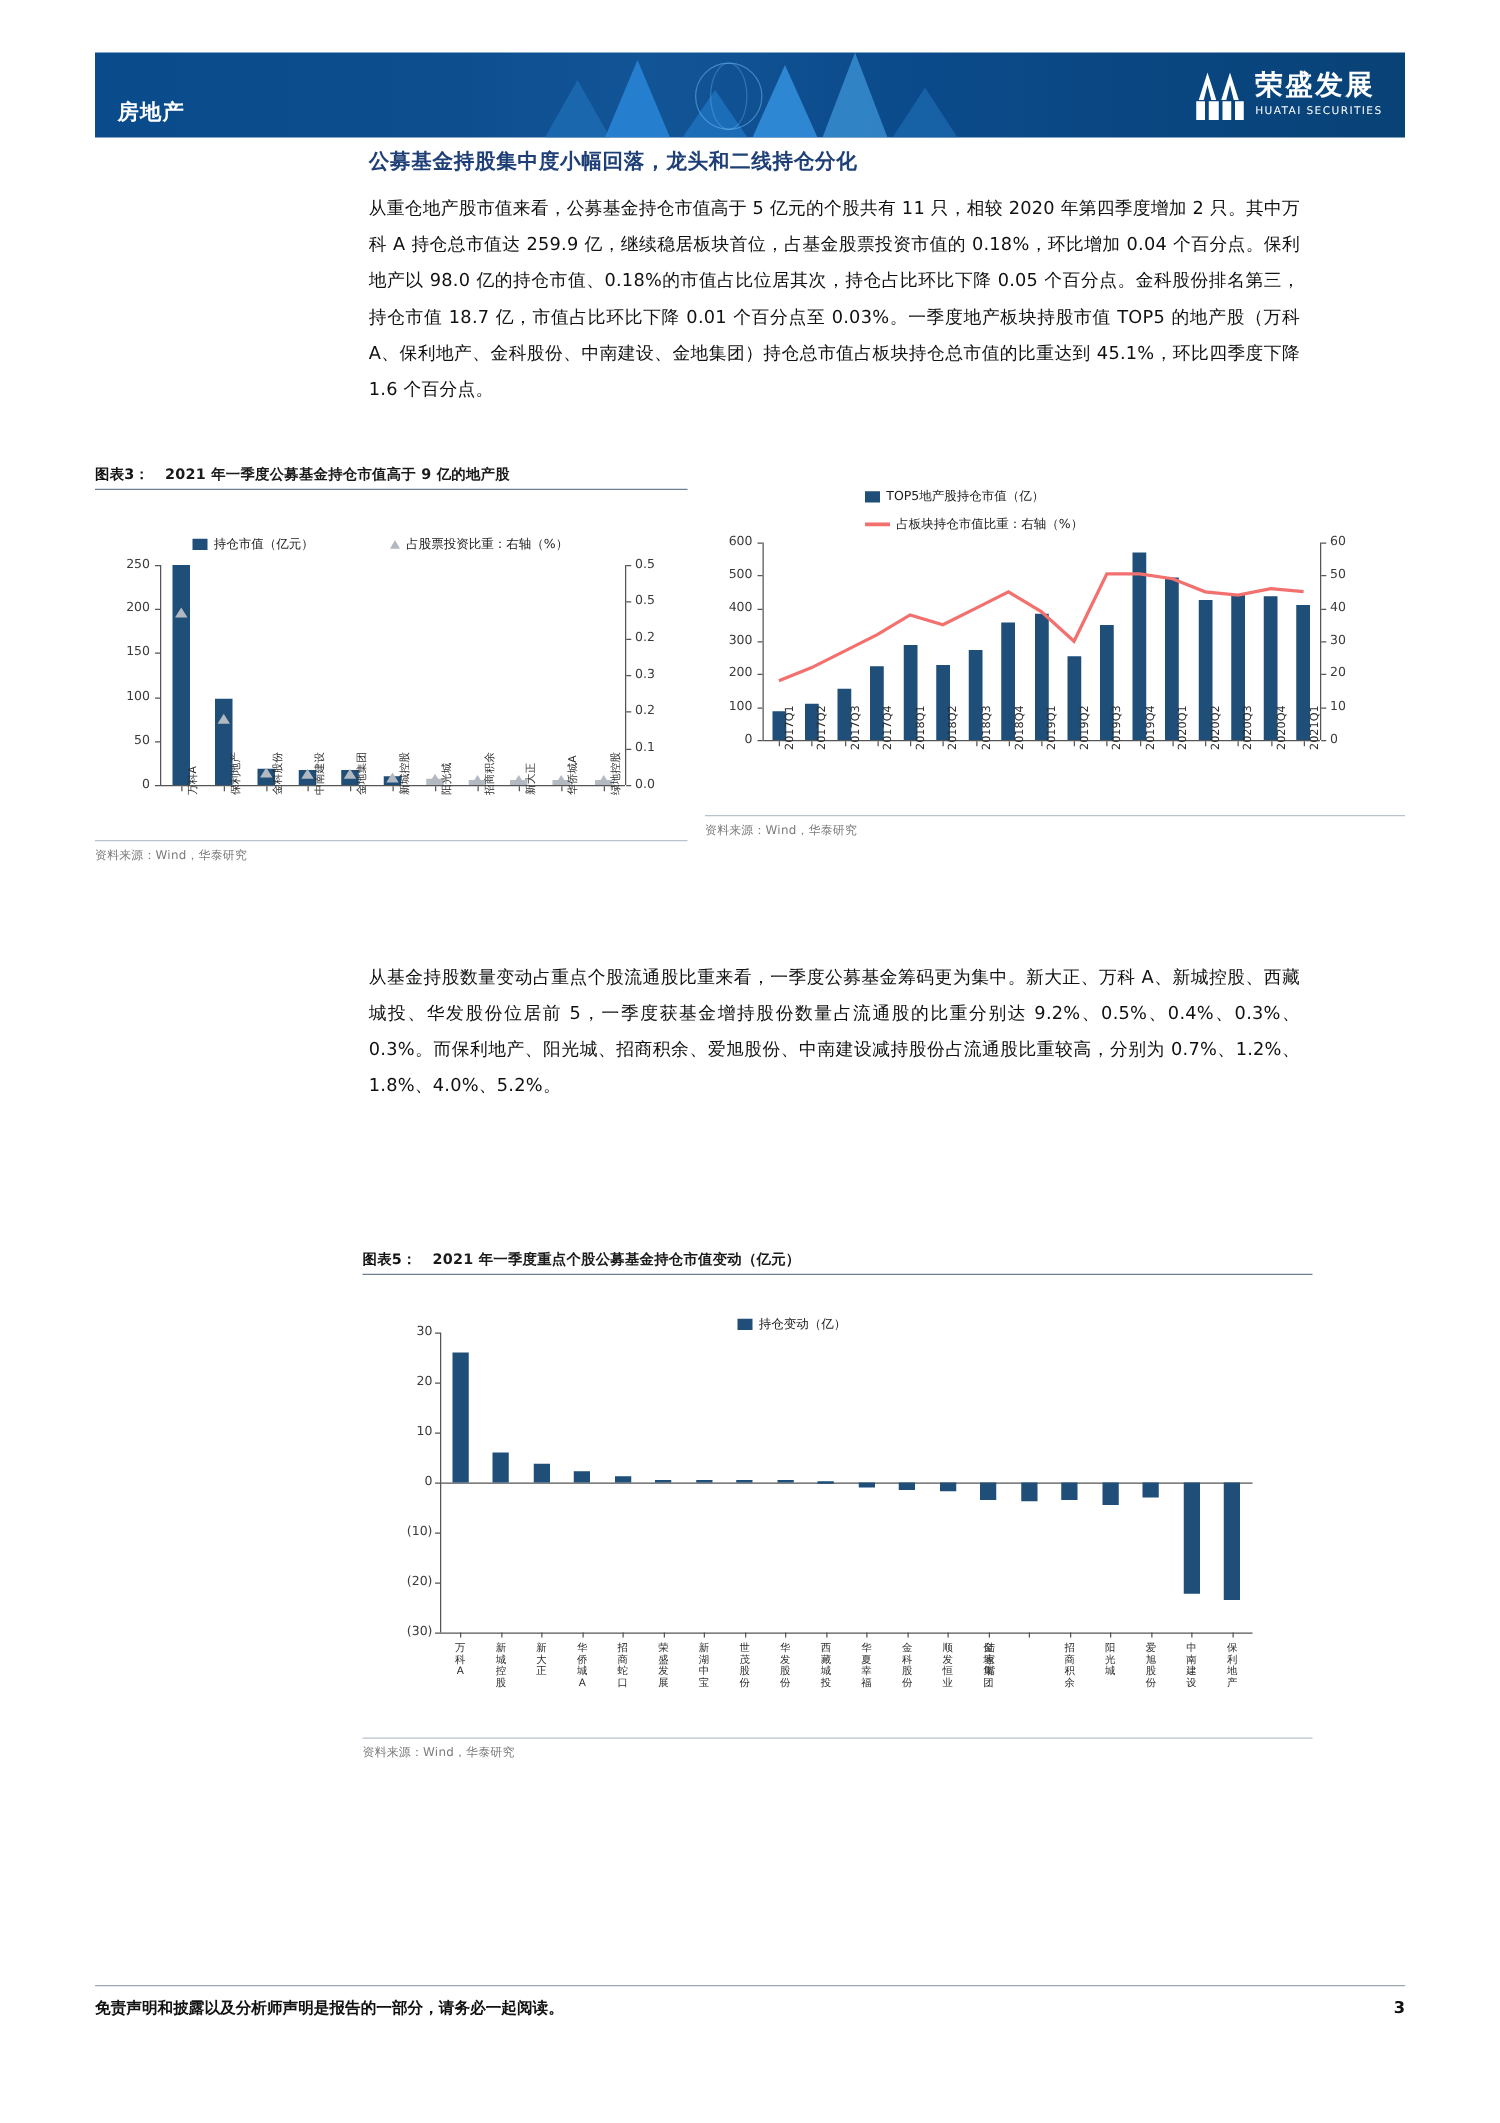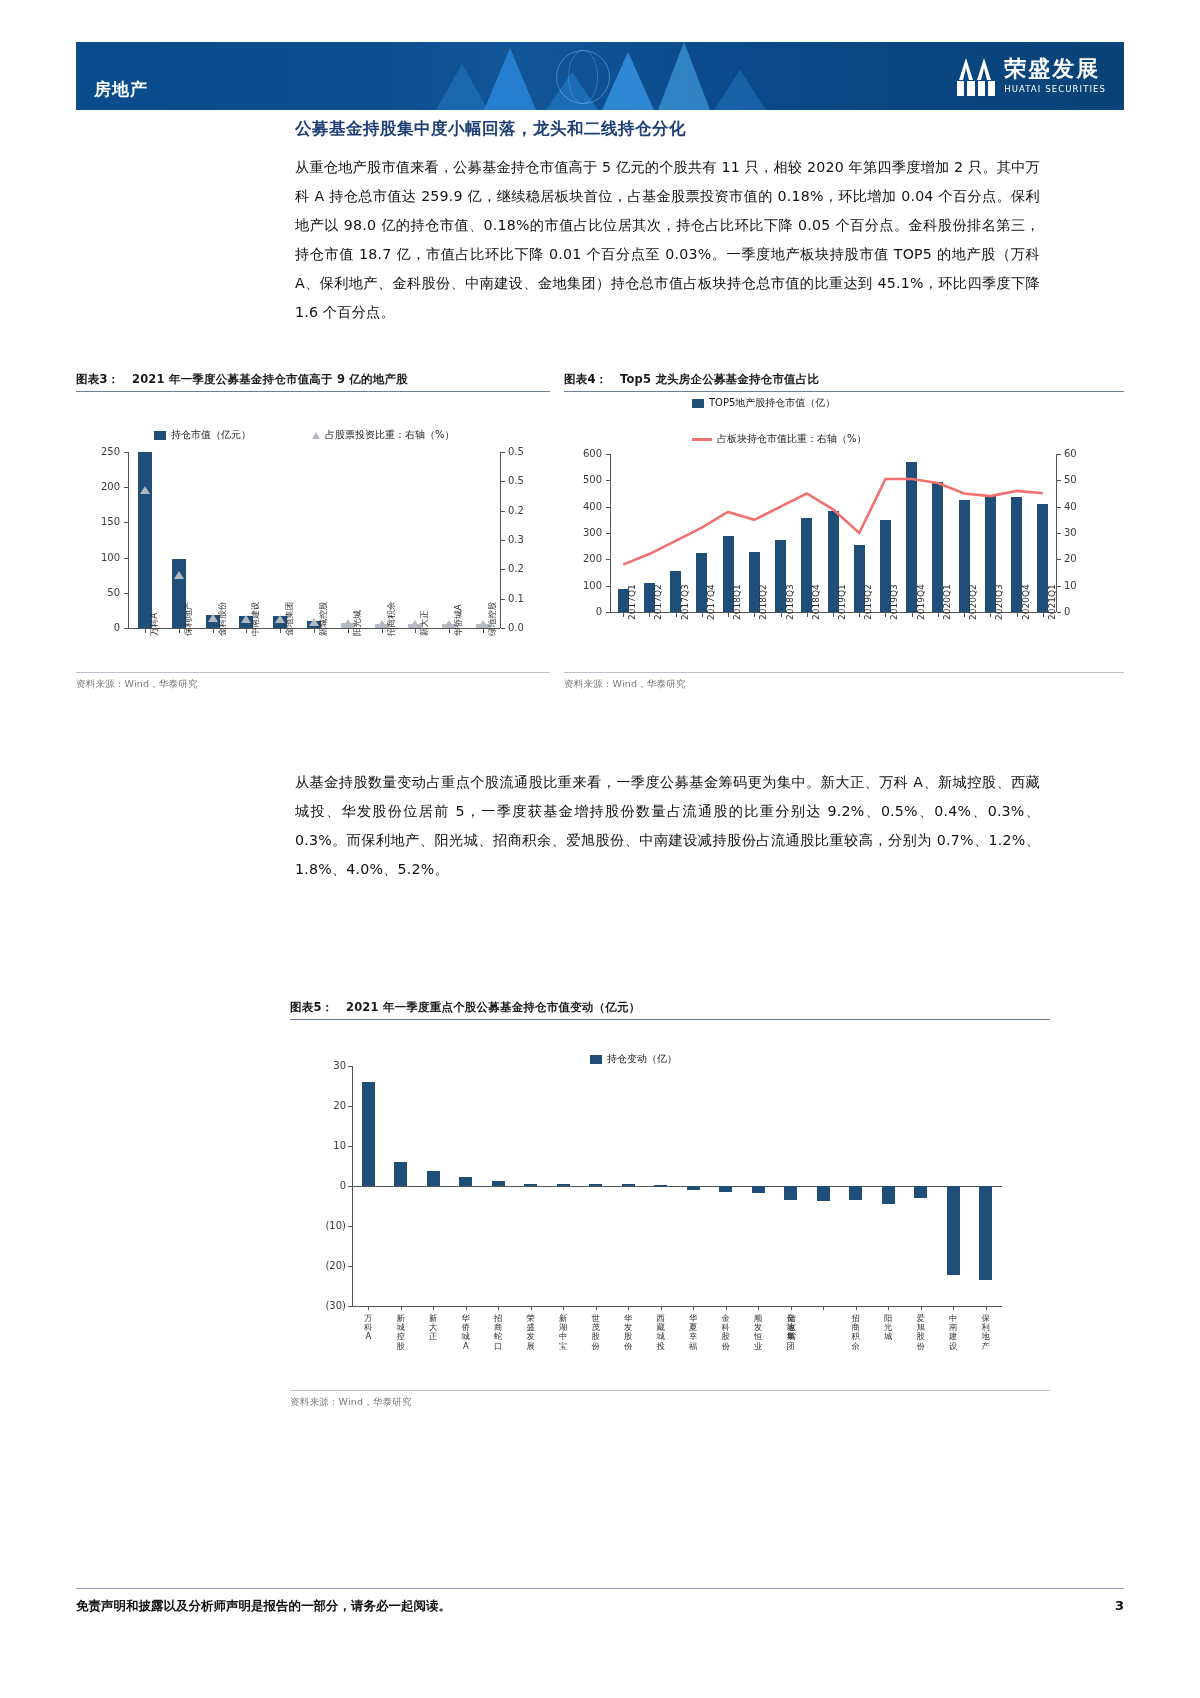--- a/index.html
+++ b/index.html
@@ -226,26 +226,22 @@
         <div class="bar grey" style="left: 400.091px; top: 232.339px; width: 14px; height: 3.6608px;"></div>
         <div class="tri-mark" style="left: 402.091px; top: 228.187px;"></div>
         <div style="position: absolute; left: 407.091px; top: 237px; width: 1px; height: 4px; background: rgb(85, 85, 85);"></div>
         <div class="xlab" style="left: 411.091px; top: 244px;">绿地控股</div>
       </div>
   </div>
   <div class="ex-src">资料来源：Wind，华泰研究</div>
 </div>
 
 <div class="exhibit" style="left:564px;top:372px;width:560px;">
-  <div class="ex-title">
-    <span class="num">图表4：</span>
-    &nbsp;&nbsp;<span>Top5 龙头房企公募基金持仓市值占比</span>
-  </div>
   <div class="plot" style="height:280px;">
-    <div class="legend" style="left:128px;top:4px;">
+    <div class="legend" style="left:128px;top:18px;">
       <span class="sw"></span>
       <span>TOP5地产股持仓市值（亿）</span>
     </div>
     <div class="legend" style="left:128px;top:40px;">
       <span class="sw line"></span>
       <span>占板块持仓市值比重：右轴（%）</span>
     </div>
     <div id="ex4-canvas" style="position:absolute;left:0;top:0;width:560px;height:280px;">
         <div style="position: absolute; left: 46px; top: 62px; width: 1px; height: 158px; background: rgb(85, 85, 85);"></div>
         <div style="position: absolute; left: 492px; top: 62px; width: 1px; height: 158px; background: rgb(85, 85, 85);"></div>

